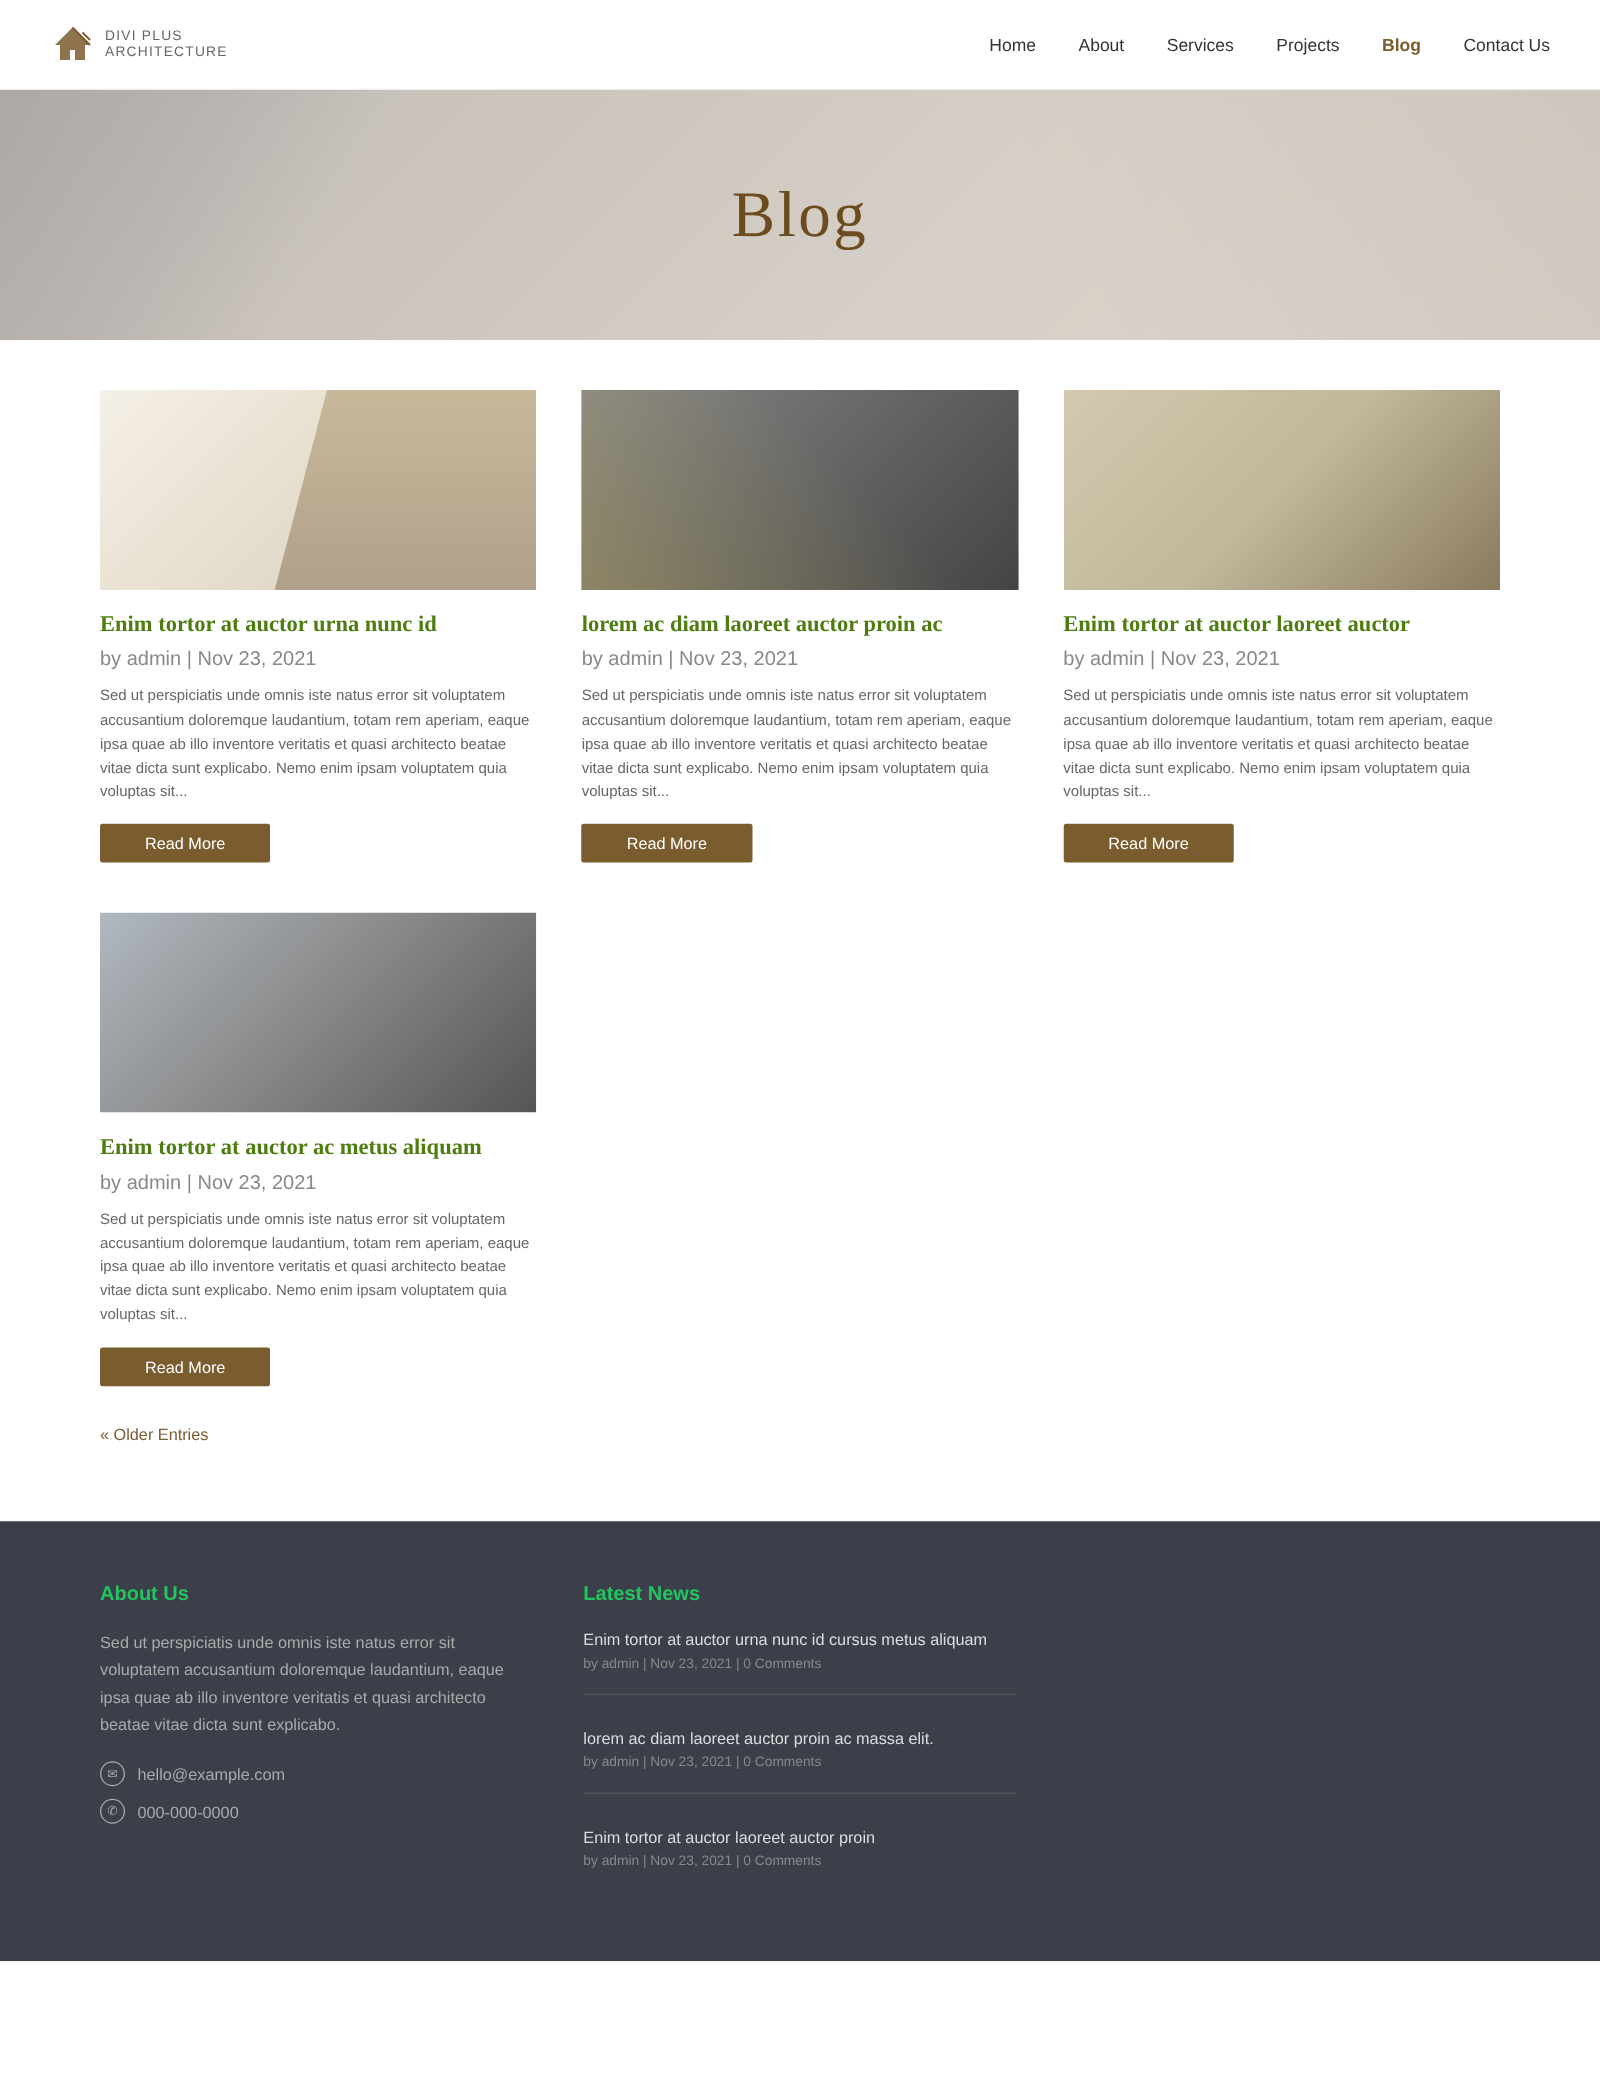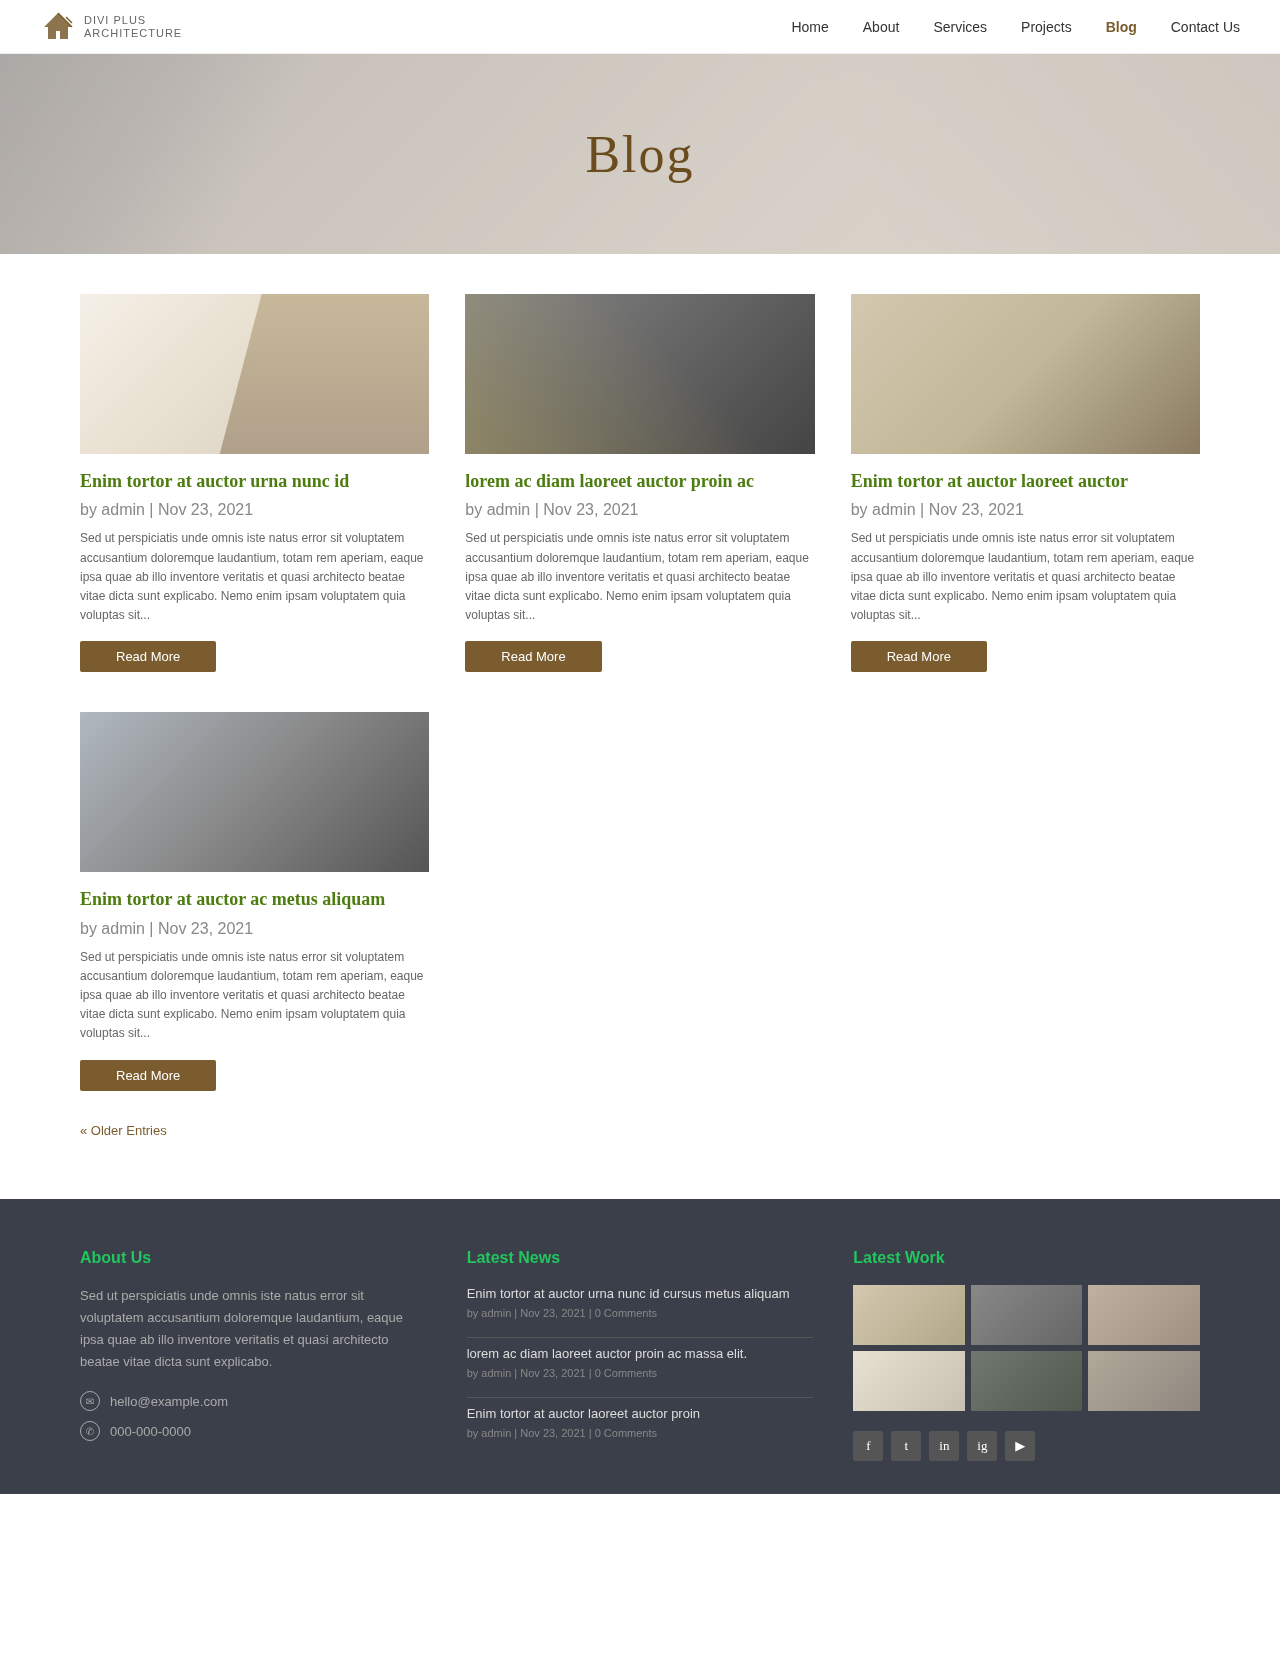--- a/index.html
+++ b/index.html
@@ -1,21 +1,21 @@
 <!DOCTYPE html>
 <html><head>
   <meta charset="utf-8">
   <style>
     * { margin: 0; padding: 0; box-sizing: border-box; }
     body { font-family: Georgia, 'Times New Roman', serif; color: #333; background: #fff; width: 1280px; }
 
     
     nav {
       display: flex; align-items: center; justify-content: space-between;
-      padding: 0 40px; height: 54px; background: #fff;
+      padding: 0 40px; height: 72px; background: #fff;
       border-bottom: 1px solid #eee; position: relative; z-index: 10;
     }
     .nav-logo { display: flex; align-items: center; gap: 8px; text-decoration: none; }
     .logo-icon { width: 36px; height: 36px; }
     .logo-text { font-family: Arial, sans-serif; font-size: 20px; font-weight: 700; color: #333; line-height: 1.1; }
     .logo-text span { display: block; font-size: 11px; font-weight: 400; color: #666; letter-spacing: 1px; text-transform: uppercase; }
     .nav-links { display: flex; gap: 34px; align-items: center; }
     .nav-links a { text-decoration: none; color: #333; font-family: Arial, sans-serif; font-size: 14px; }
     .nav-links a.active { color: #7a5c2e; font-weight: 600; }
 
@@ -126,21 +126,21 @@
     .footer-contact-item {
       display: flex; align-items: center; gap: 10px;
       font-family: Arial, sans-serif; font-size: 13px; color: #aaa; margin-bottom: 10px;
     }
     .footer-icon-circle {
       width: 20px; height: 20px; border: 1px solid #aaa; border-radius: 50%;
       display: flex; align-items: center; justify-content: center; font-size: 10px; flex-shrink: 0;
     }
 
     
-    .news-item { margin-bottom: 7px; padding-bottom: 18px; border-bottom: 1px solid #555; }
+    .news-item { margin-bottom: 26px; padding-bottom: 18px; border-bottom: 1px solid #555; }
     .news-item:last-child { border-bottom: none; }
     .news-title {
       font-family: Arial, sans-serif; font-size: 13px; color: #ddd; margin-bottom: 4px; line-height: 1.4;
     }
     .news-meta { font-family: Arial, sans-serif; font-size: 11px; color: #888; }
 
     
     .work-grid { display: grid; grid-template-columns: repeat(3, 1fr); gap: 6px; }
     .work-thumb { height: 60px; background: #888; }
     .work-thumb-1 { background: linear-gradient(135deg, #d4c8b0 0%, #b0a888 100%); }
@@ -273,32 +273,14 @@
     <div class="news-item">
       <div class="news-title">lorem ac diam laoreet auctor proin ac massa elit.</div>
       <div class="news-meta">by admin | Nov 23, 2021 | 0 Comments</div>
     </div>
     <div class="news-item">
       <div class="news-title">Enim tortor at auctor laoreet auctor proin</div>
       <div class="news-meta">by admin | Nov 23, 2021 | 0 Comments</div>
     </div>
   </div>
 
-  <div class="footer-col">
-    <div class="footer-section-title">Latest Work</div>
-    <div class="work-grid">
-      <div class="work-thumb work-thumb-1"></div>
-      <div class="work-thumb work-thumb-2"></div>
-      <div class="work-thumb work-thumb-3"></div>
-      <div class="work-thumb work-thumb-4"></div>
-      <div class="work-thumb work-thumb-5"></div>
-      <div class="work-thumb work-thumb-6"></div>
-    </div>
-    <div class="social-icons">
-      <div class="social-icon">f</div>
-      <div class="social-icon">t</div>
-      <div class="social-icon">in</div>
-      <div class="social-icon">ig</div>
-      <div class="social-icon">▶</div>
-    </div>
-  </div>
 
 </footer>
 
 </body></html>

